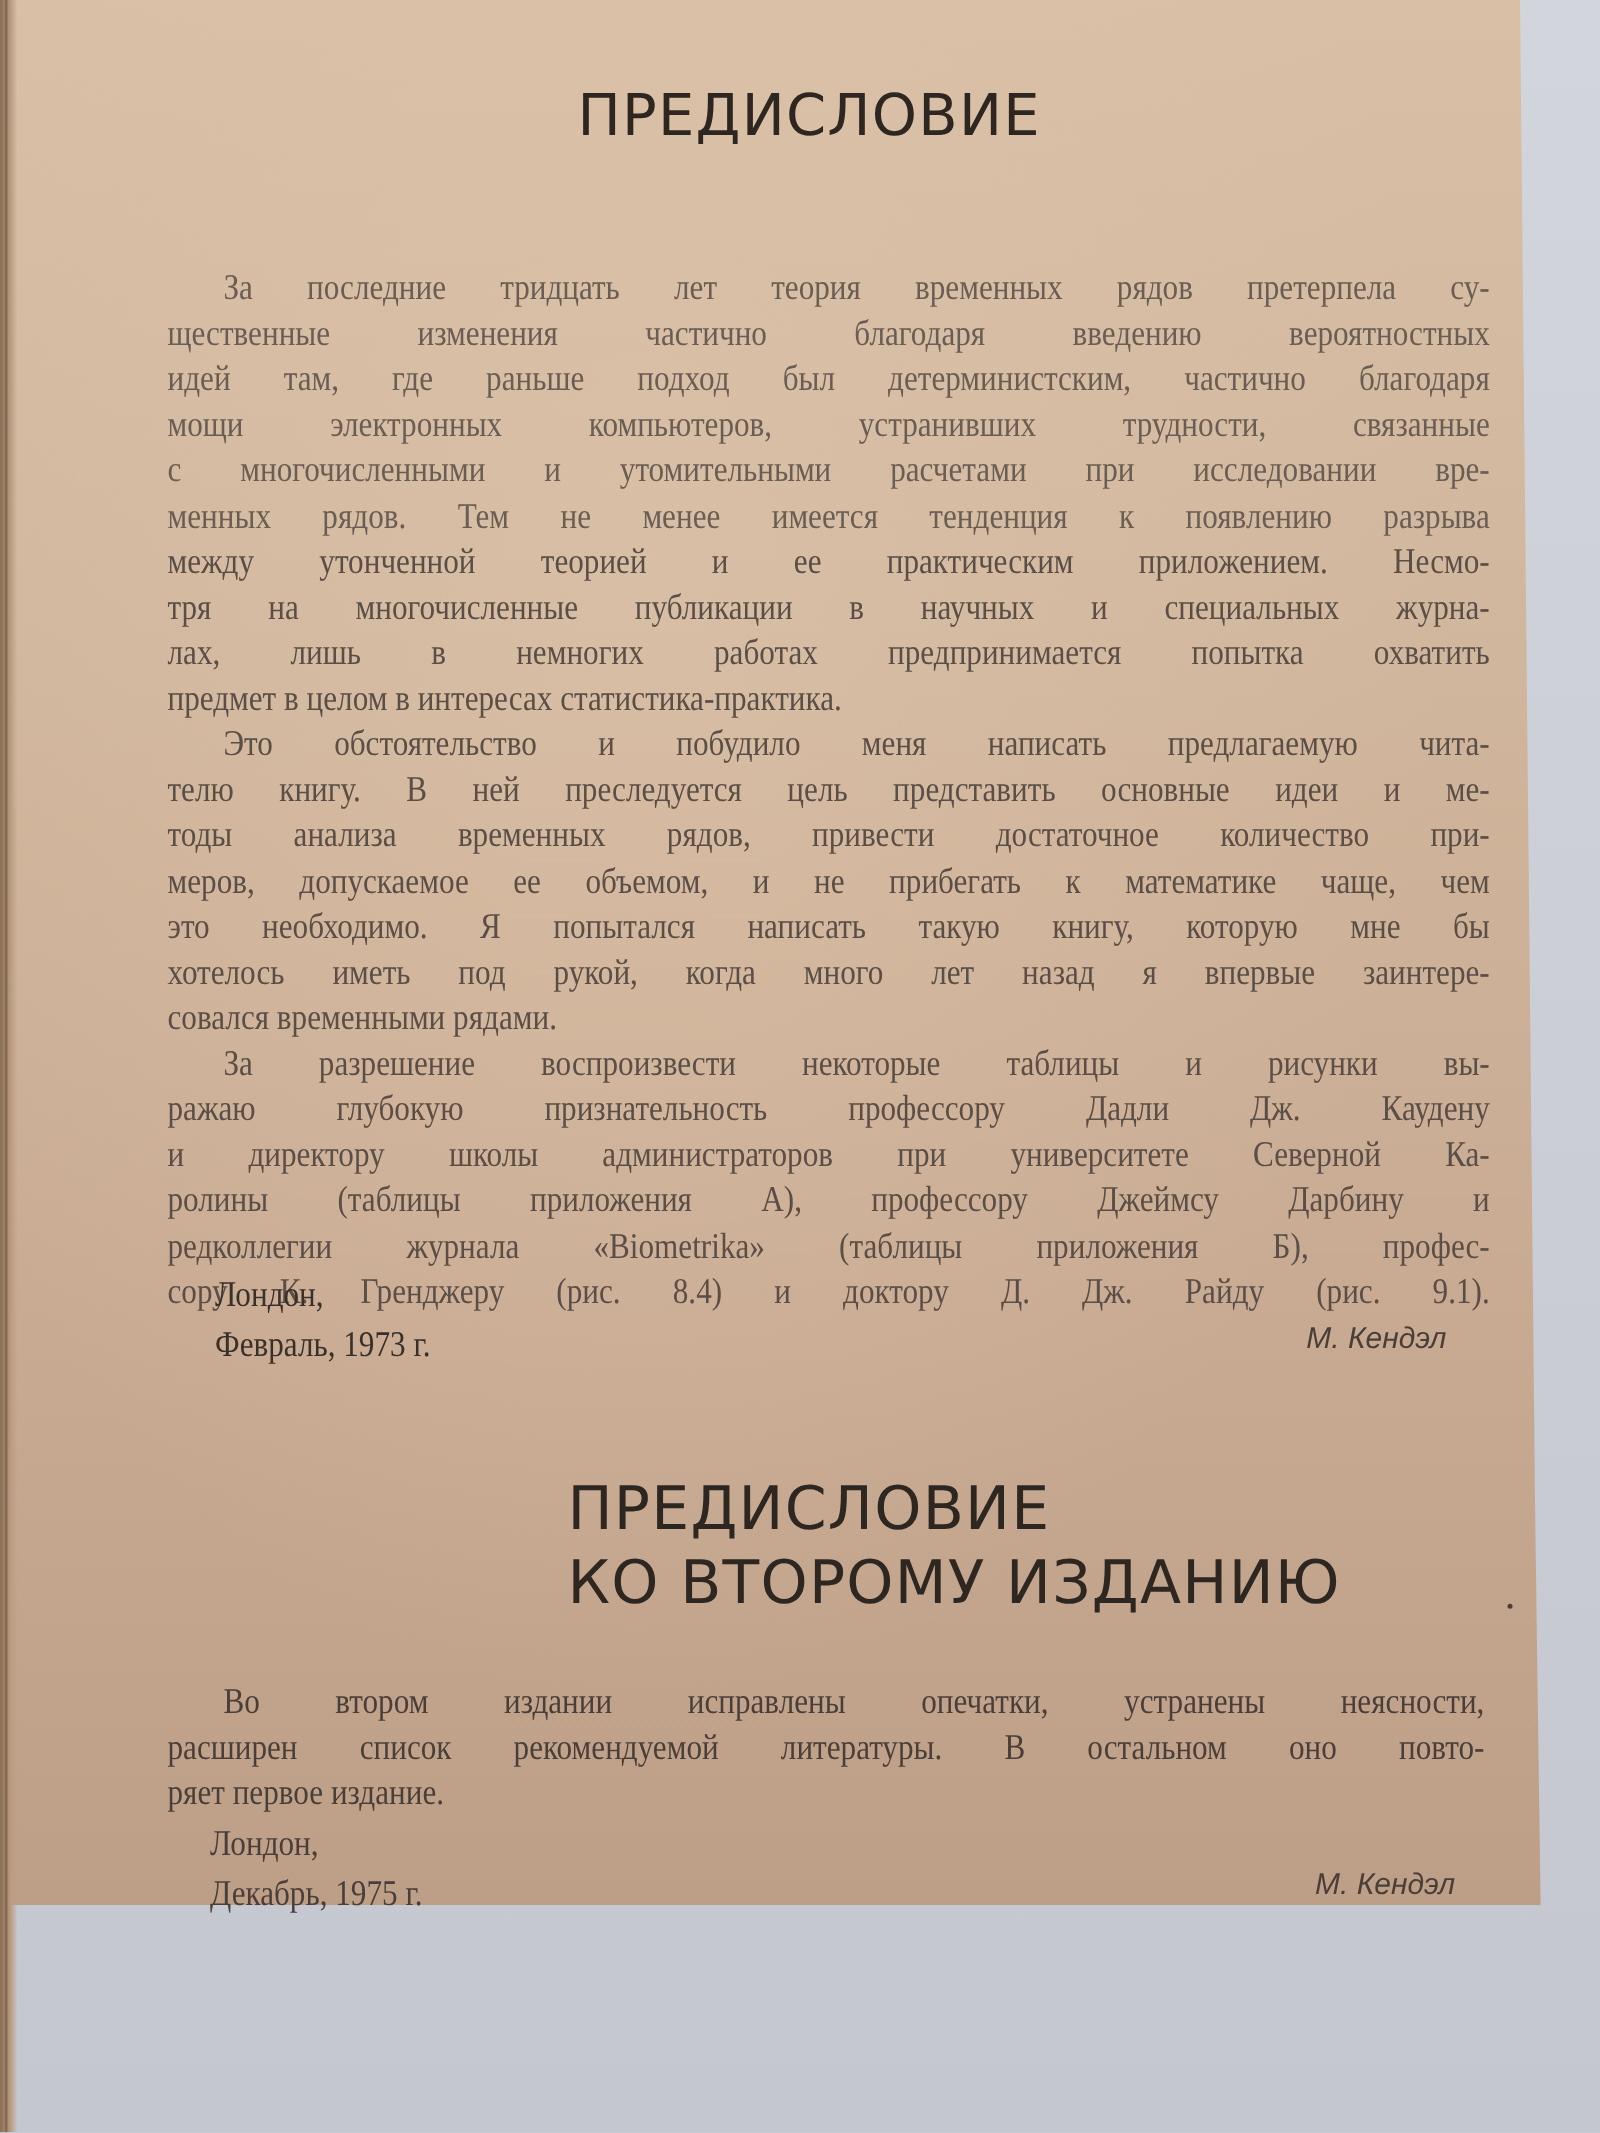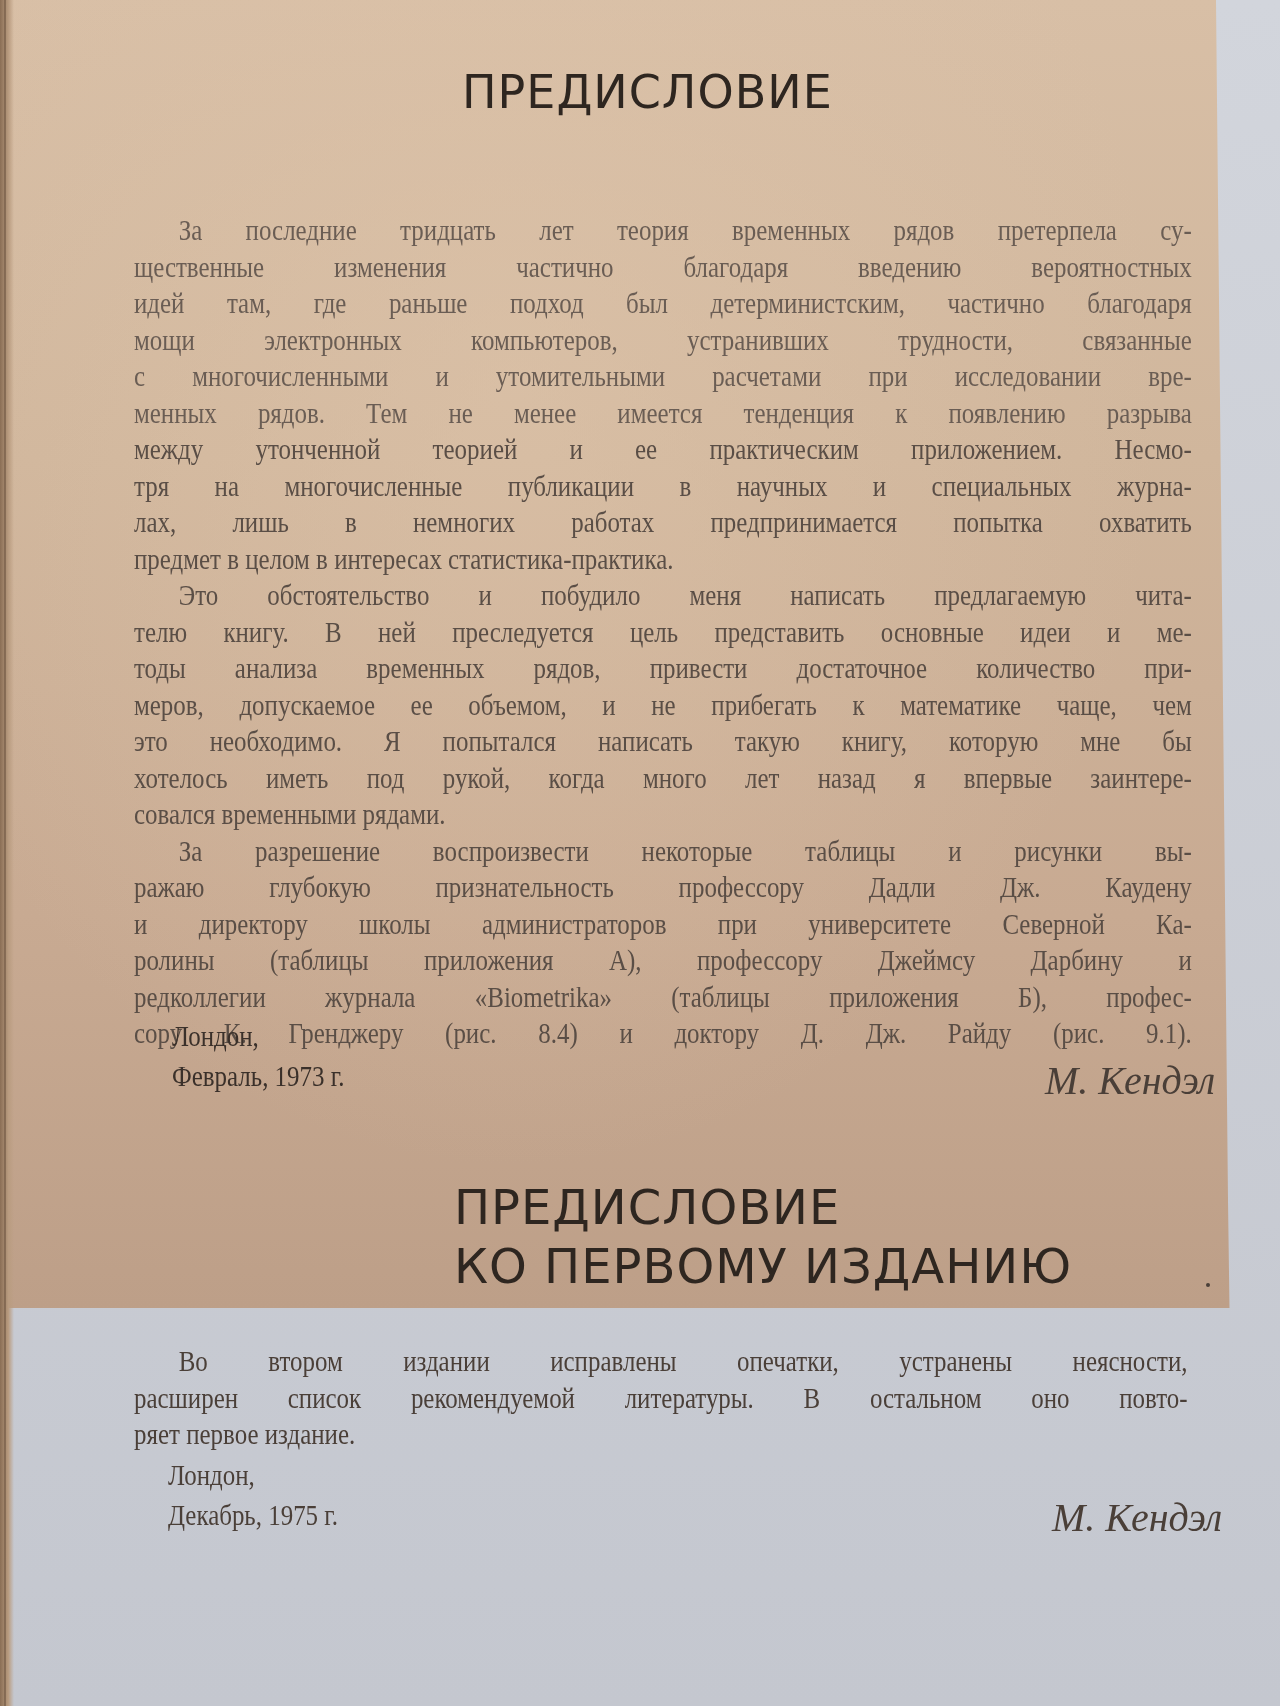--- a/index.html
+++ b/index.html
@@ -16,21 +16,21 @@
     .backdrop {
       position: absolute;
       inset: 0;
       background: linear-gradient(180deg, #d2d5dc 0%, #c4c7cf 100%);
     }
     .page {
       position: absolute;
       left: 0;
       top: 0;
       width: 1280px;
-      height: 1308px;
+      height: 1524px;
       background:
         radial-gradient(ellipse at 40% 30%, rgba(222,196,170,0.55) 0%, rgba(222,196,170,0) 60%),
         linear-gradient(180deg, #d8bfa6 0%, #d0b69c 35%, #c8aa92 70%, #bd9f88 100%);
       clip-path: polygon(0 0, 1216px 0, 1222px 600px, 1228px 1200px, 1235px 1706px, 0 1706px);
     }
     .gutter {
       position: absolute;
       left: 0;
       top: 0;
       width: 14px;
@@ -121,24 +121,24 @@
       transform-origin: left top;
     }
     .sign .city, .sign .date {
       display: block;
       white-space: nowrap;
     }
     .sign-1 { left: 172px; top: 1016px; }
     .sign-2 { left: 168px; top: 1455px; color: #4a3f38; }
     .author {
       position: absolute;
-      font-family: Liberation Serif, serif;
+      font-family: Liberation Sans, sans-serif;
       font-style: italic;
       color: #4a3f38;
-      font-size: 40px;
+      font-size: 24px;
       white-space: nowrap;
     }
     .author-1 { left: 1045px; top: 1057px; }
     .author-2 { left: 1052px; top: 1494px; }
     .dot-mark {
       position: absolute;
       width: 4px;
       height: 4px;
       border-radius: 50%;
       background: #4a3f38;
@@ -186,21 +186,21 @@
   </div>
 
   <div class="sign sign-1">
     <span class="city">Лондон,</span>
     <span class="date">Февраль, 1973 г.</span>
   </div>
   <div class="author author-1">М. Кендэл</div>
 
   <h1 class="heading heading-2">
     <span class="h-line">ПРЕДИСЛОВИЕ</span>
-    <span class="h-line second">КО ПЕРВОМУ ИЗДАНИЮ</span>
+    <span class="h-line second">КО ВТОРОМУ ИЗДАНИЮ</span>
   </h1>
   <span class="dot-mark" style="left:1206px; top:1283px;"></span>
 
   <div class="text-block block-2">
     <span class="line indent">Во втором издании исправлены опечатки, устранены неясности,</span>
     <span class="line">расширен список рекомендуемой литературы. В остальном оно повто-</span>
     <span class="line last">ряет первое издание.</span>
   </div>
 
   <div class="sign sign-2">

